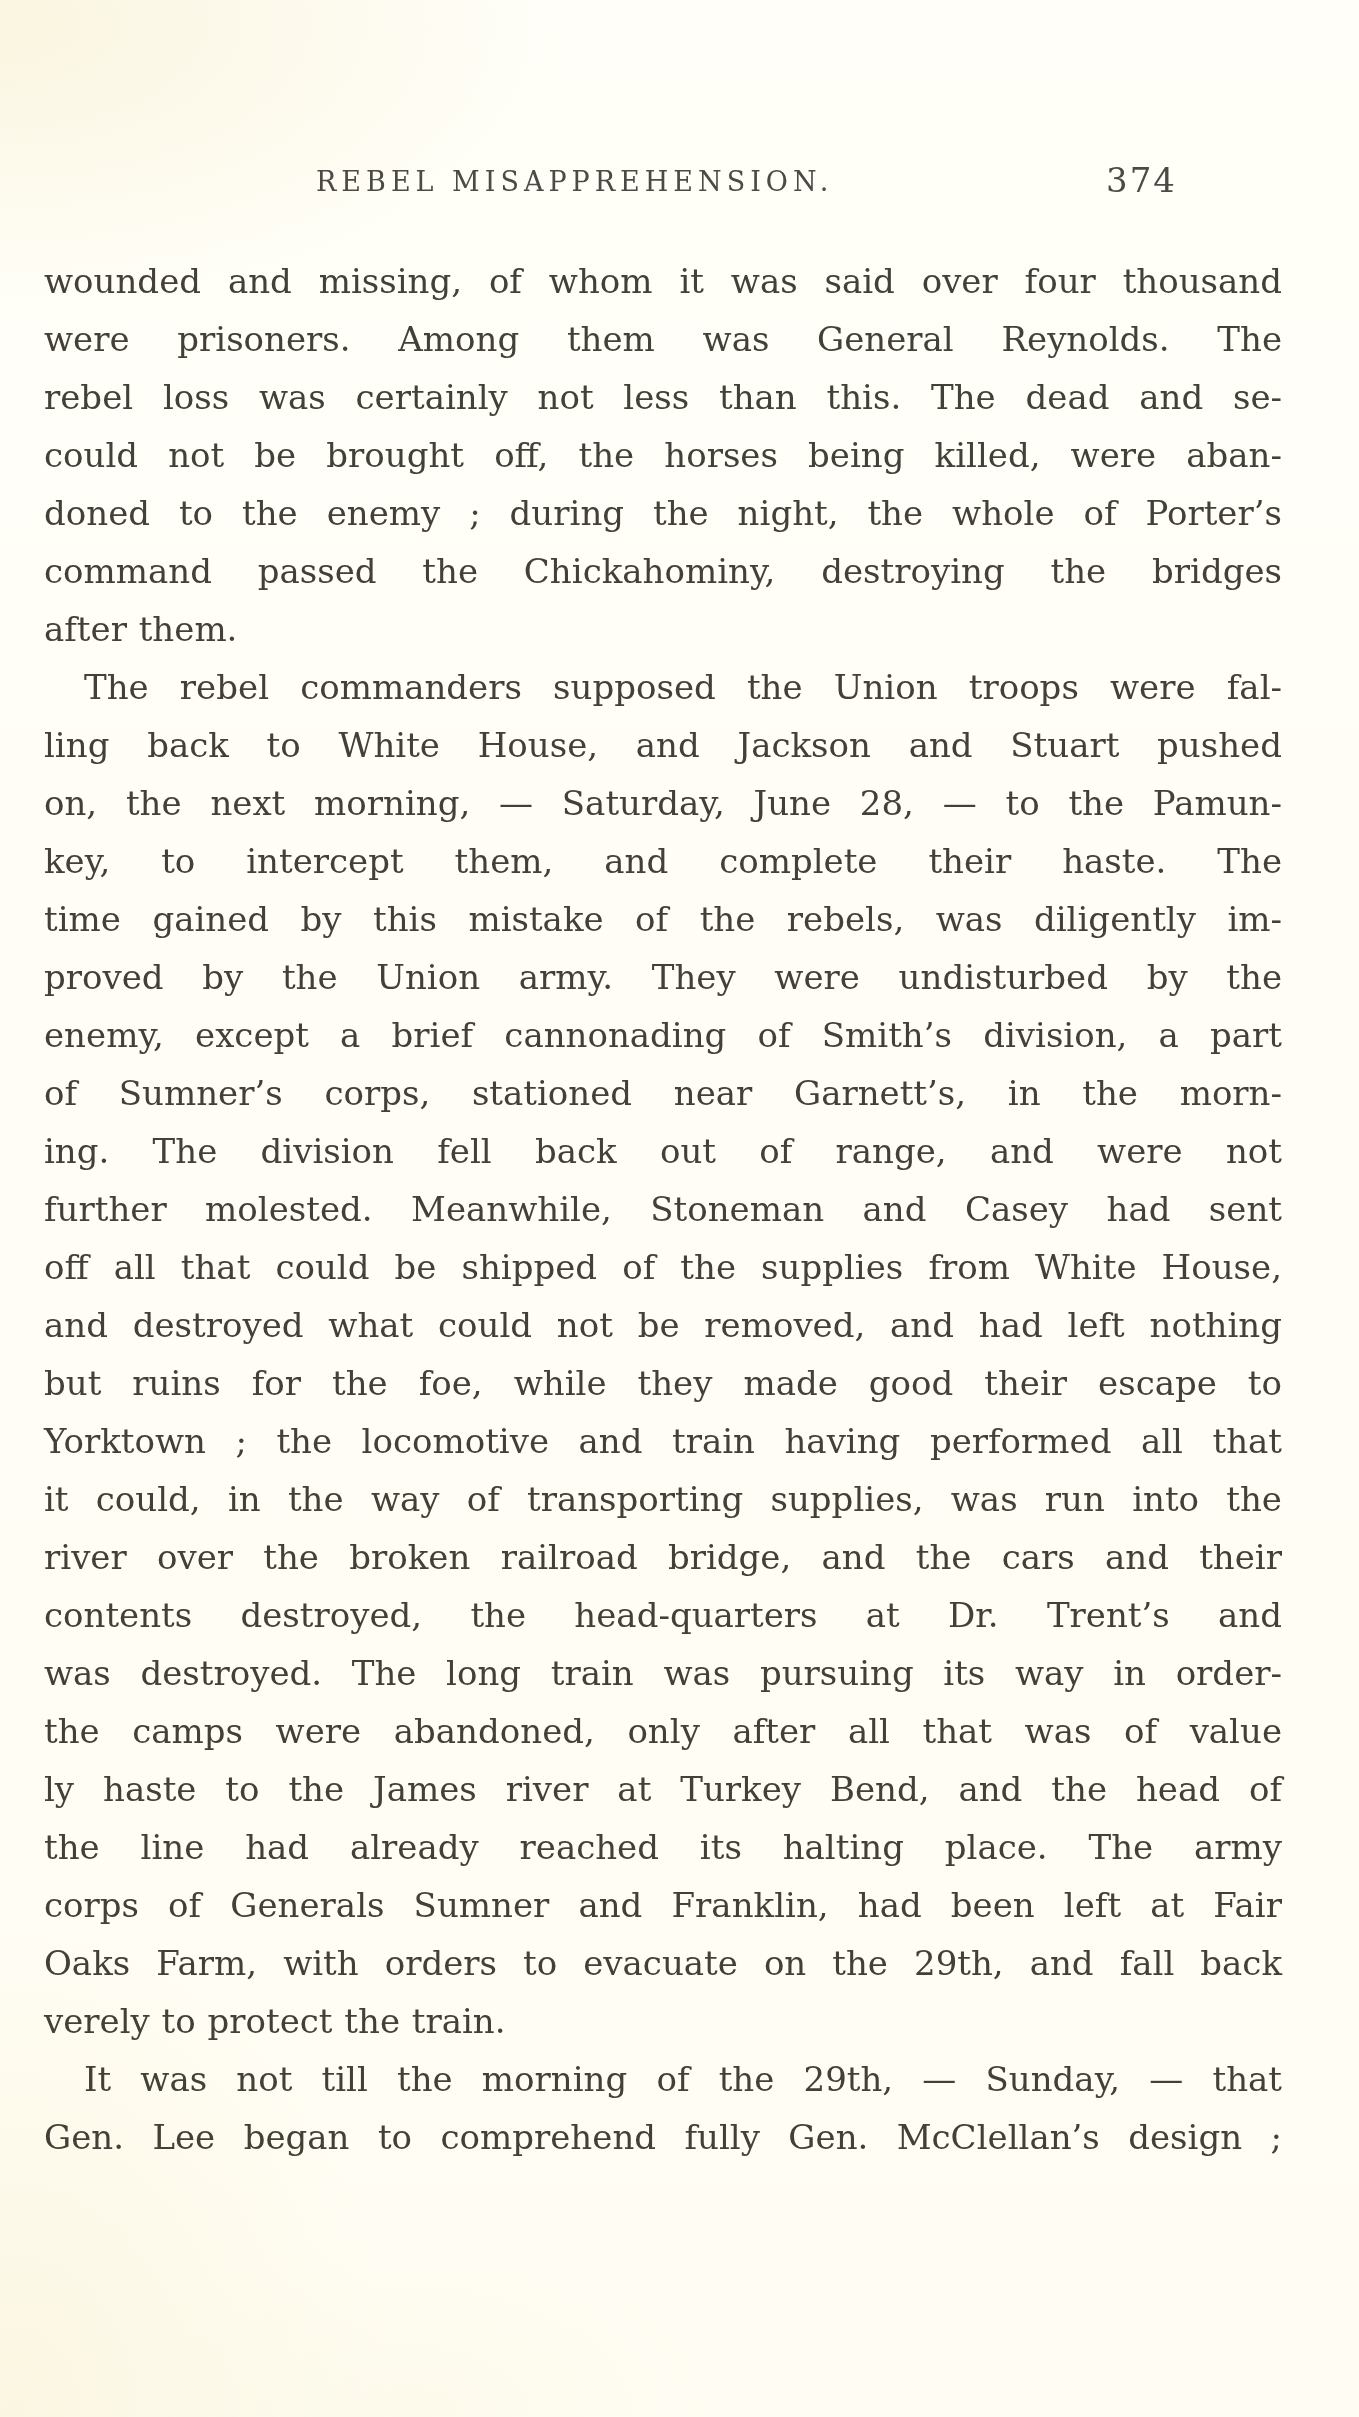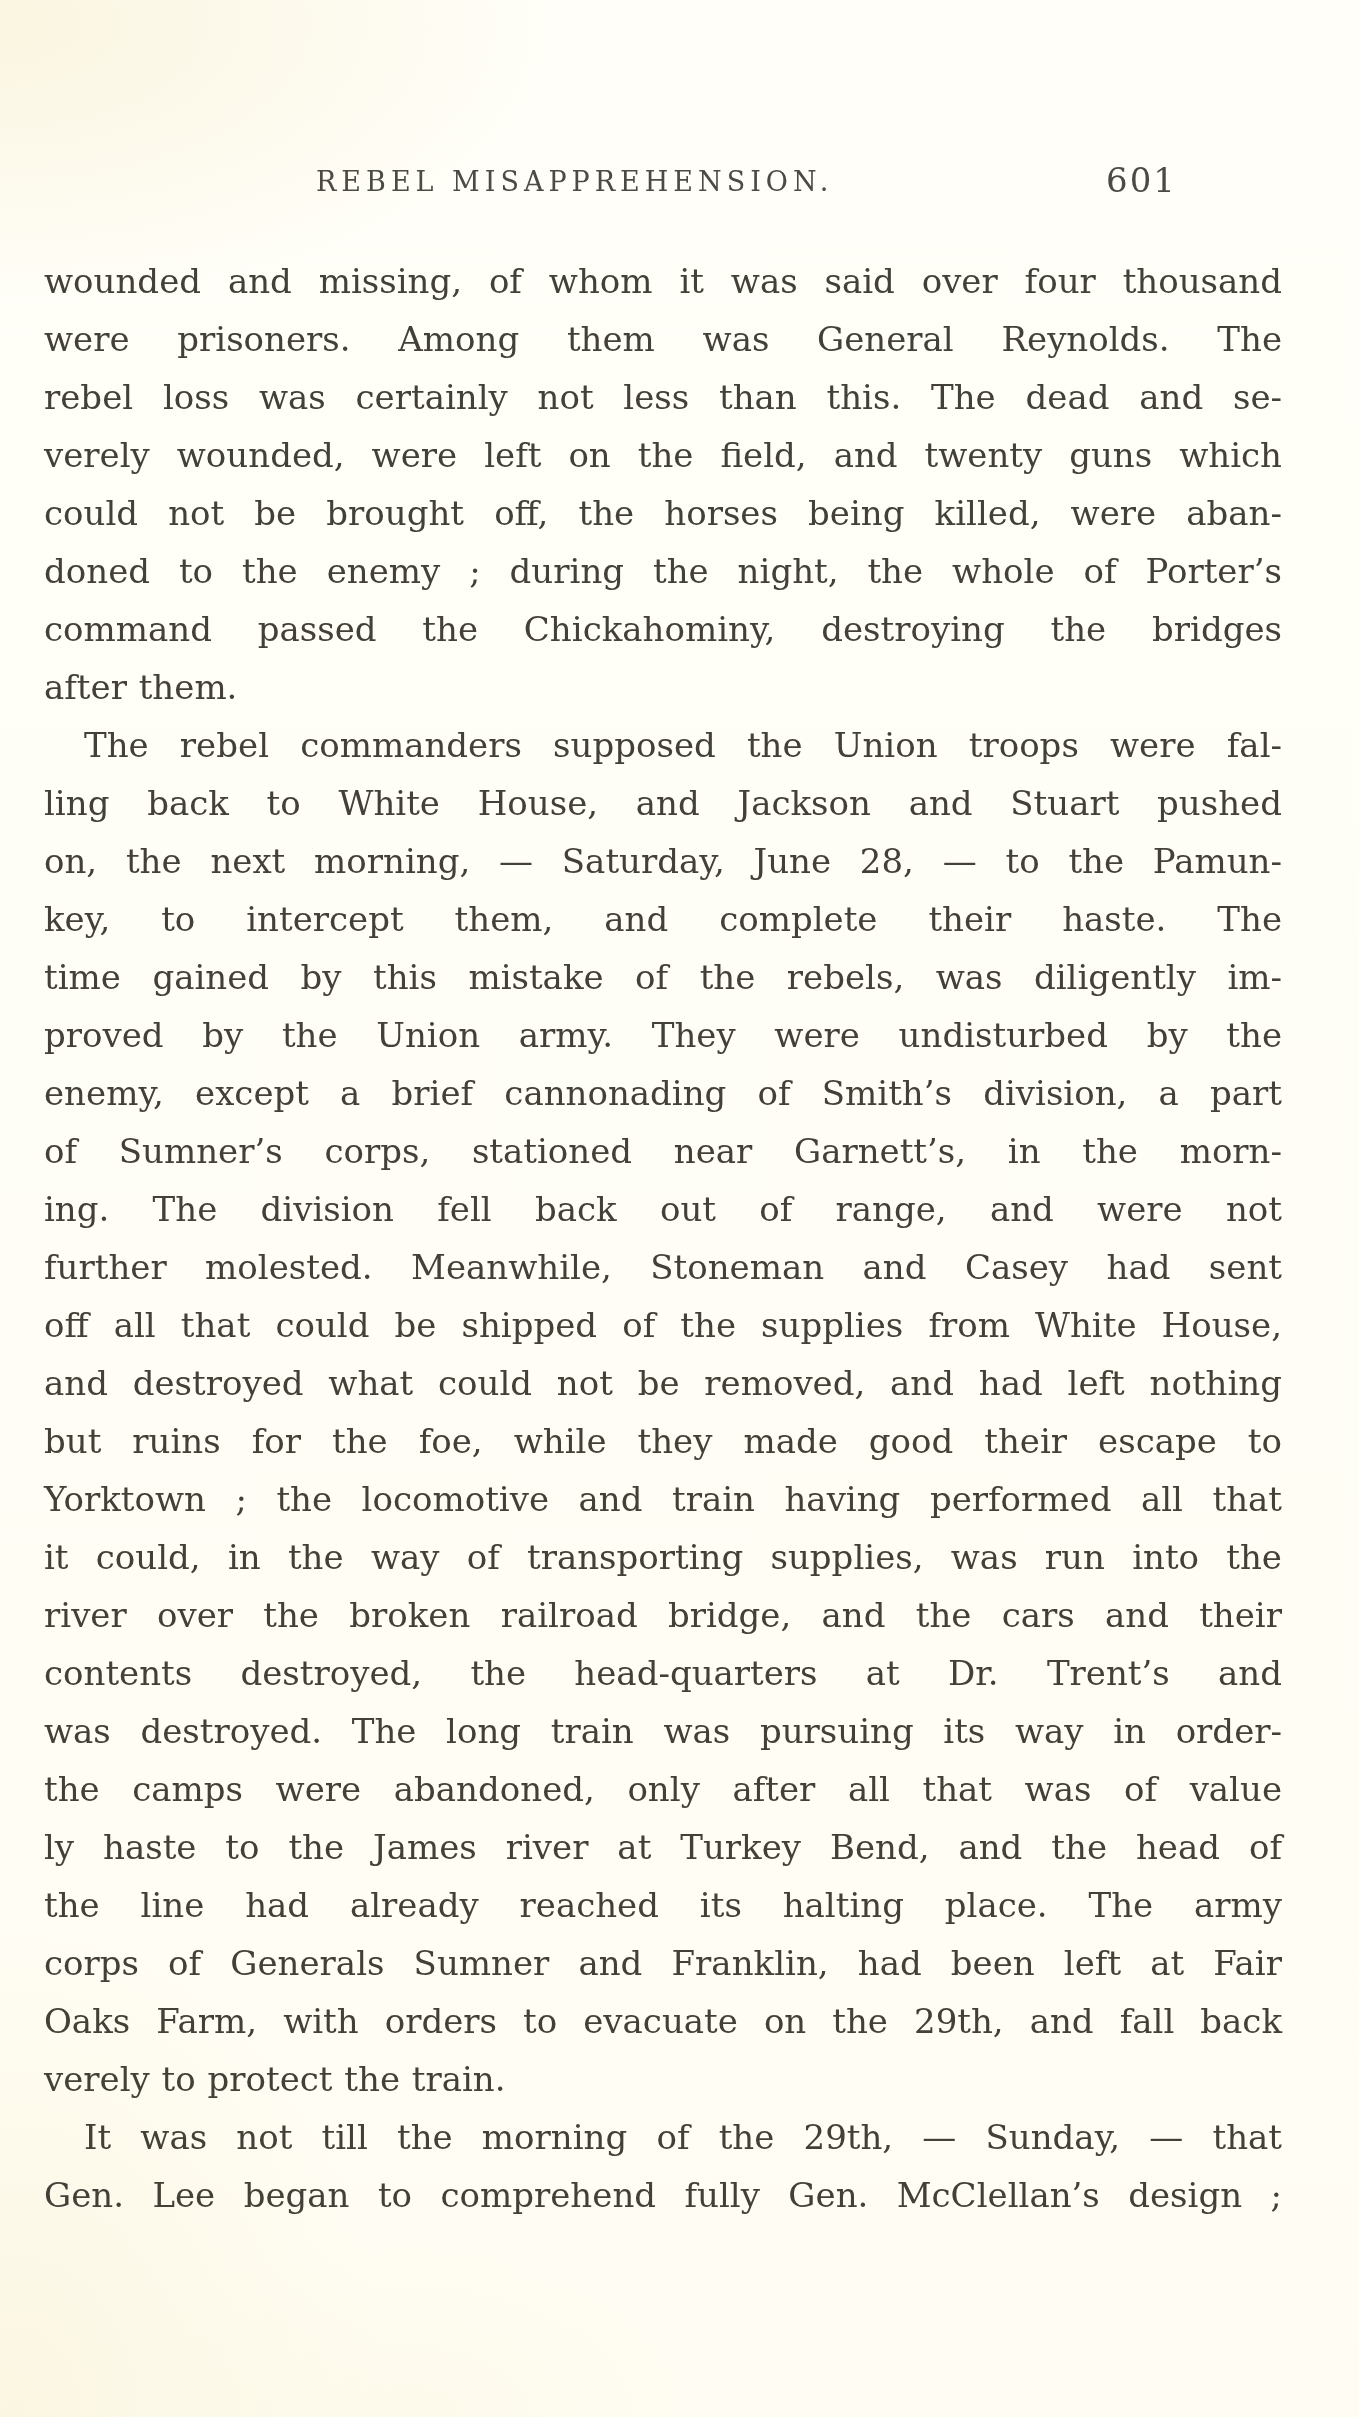--- a/index.html
+++ b/index.html
@@ -67,28 +67,27 @@
     text-indent: 40px;
   }
 </style>
 </head>
 <body>
 
 <div class="page">
 
   <div class="running-head">
     <div class="head-title">REBEL MISAPPREHENSION.</div>
-    <div class="folio">601</div>
+    <div class="folio">374</div>
   </div>
 
   <div class="body-text">
     <div class="ln">wounded and missing, of whom it was said over four thousand</div>
     <div class="ln">were prisoners. Among them was General Reynolds. The</div>
     <div class="ln">rebel loss was certainly not less than this. The dead and se-</div>
-    <div class="ln">verely wounded, were left on the field, and twenty guns which</div>
     <div class="ln">could not be brought off, the horses being killed, were aban-</div>
     <div class="ln">doned to the enemy ; during the night, the whole of Porter’s</div>
     <div class="ln">command passed the Chickahominy, destroying the bridges</div>
     <div class="ln end">after them.</div>
     <div class="ln indent">The rebel commanders supposed the Union troops were fal-</div>
     <div class="ln">ling back to White House, and Jackson and Stuart pushed</div>
     <div class="ln">on, the next morning, — Saturday, June 28, — to the Pamun-</div>
     <div class="ln">key, to intercept them, and complete their haste. The</div>
     <div class="ln">time gained by this mistake of the rebels, was diligently im-</div>
     <div class="ln">proved by the Union army. They were undisturbed by the</div>

